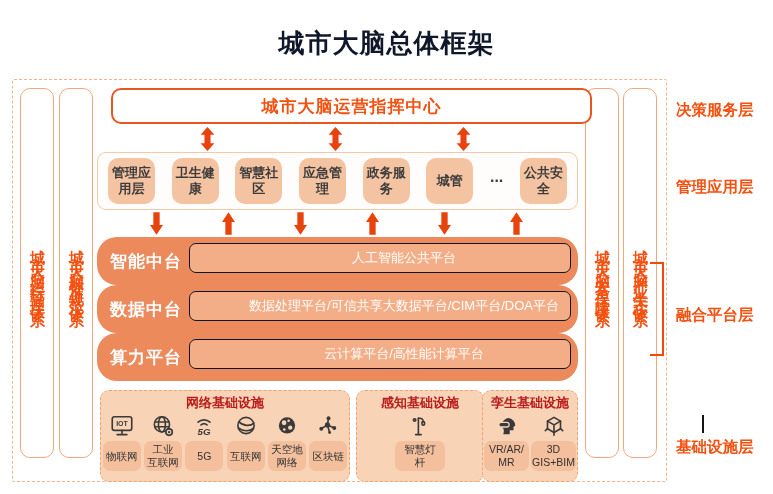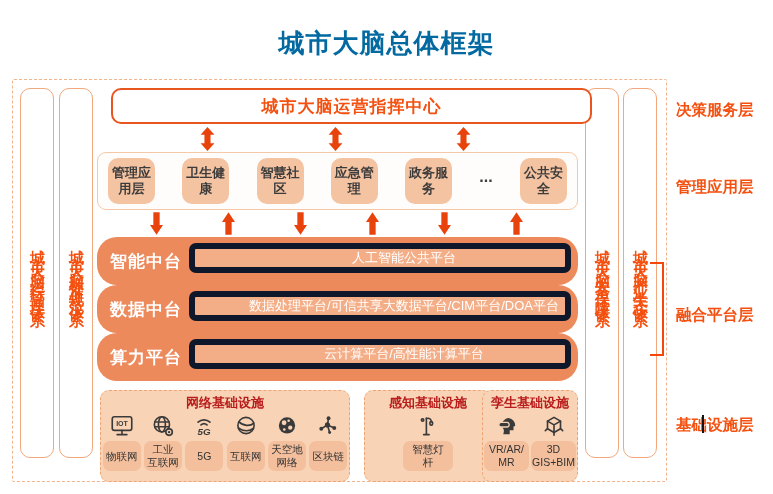--- a/index.html
+++ b/index.html
@@ -1,20 +1,20 @@
 <!DOCTYPE html>
 <html><head>
 <meta charset="utf-8">
 <style>
   html,body{margin:0;padding:0;background:#fff;}
   body{font-family:"Liberation Sans","DejaVu Sans",sans-serif;}
   .stage{position:relative;width:773px;height:494px;background:#fff;overflow:hidden;}
 
   .title{position:absolute;top:26px;left:0;width:100%;text-align:center;
-         font-size:26px;font-weight:bold;color:#0369a1;letter-spacing:1px;}
+         font-size:26px;font-weight:bold;color:#0f172a;letter-spacing:1px;}
 
   .frame{position:absolute;left:12px;top:79px;width:655px;height:403px;
          border:1px dashed #F2B48C;border-radius:2px;box-sizing:border-box;}
 
   .vbar{position:absolute;top:88px;width:34px;height:370px;border:1.5px solid #F2A87C;
         border-radius:10px;background:#fff;display:flex;align-items:center;justify-content:center;
         box-sizing:border-box;}
   .vbar span{writing-mode:vertical-rl;text-orientation:upright;font-weight:bold;
         font-size:15px;color:#F4500F;letter-spacing:7px;}
   .vb1{left:20px}.vb2{left:59px}.vb3{left:585px}.vb4{left:623px}
@@ -31,37 +31,37 @@
         justify-content:space-between;padding:0 10px;}
   .app{width:47px;height:46px;background:#F4C3A1;border-radius:10px;display:flex;align-items:center;
        justify-content:center;text-align:center;font-size:13px;font-weight:bold;color:#3C3C3C;line-height:1.25;}
   .ellipsis{font-size:16px;font-weight:bold;color:#3C3C3C;padding-bottom:8px;}
 
   .plat{position:absolute;left:97px;width:481px;height:48px;background:#EC8A5C;border-radius:20px;}
   .p1{top:237px}.p2{top:285px}.p3{top:333px}
   .plabel{position:absolute;left:13px;top:0;height:100%;display:flex;align-items:center;
           font-size:17px;font-weight:bold;color:#fff;letter-spacing:1px;}
   .pinner{position:absolute;left:92px;right:7px;top:6px;height:30px;background:#F4AE87;
-          border:6px solid #0f172a;border-radius:7px;display:flex;align-items:center;justify-content:center;
+          border:1px solid #0f172a;border-radius:7px;display:flex;align-items:center;justify-content:center;
           font-size:13px;color:#fff;box-sizing:border-box;padding-left:48px;}
 
   .panel{position:absolute;top:390px;height:92px;background:#F8D3B5;border:1.5px dashed #EFA473;
          border-radius:9px;box-sizing:border-box;padding-top:3px;}
-  .pn1{left:100px;width:250px}.pn2{left:364px;width:128px}.pn3{left:482px;width:96px}
+  .pn1{left:100px;width:250px}.pn2{left:356px;width:128px}.pn3{left:482px;width:96px}
   .phead{text-align:center;font-size:13px;font-weight:bold;color:#b91c1c;}
   .pitems{display:flex;justify-content:space-around;align-items:flex-start;margin-top:1px;}
   .pitem{display:flex;flex-direction:column;align-items:center;}
   .pitem svg{display:block;}
   .chip{margin-top:2px;background:#F3BF9D;border-radius:7px;min-height:30px;display:flex;
         align-items:center;justify-content:center;text-align:center;font-size:10.5px;color:#333;
         white-space:pre-line;line-height:1.2;padding:1px 2px;box-sizing:border-box;}
   .pn1 .chip{width:38px}.pn2 .chip{width:50px}.pn3 .chip{width:45px}
 
   .layer{position:absolute;left:676px;font-size:15.5px;font-weight:bold;color:#F4500F;text-align:center;}
-  .ly1{top:100px}.ly2{top:177px}.ly3{top:305px}.ly4{top:415px}
+  .ly1{top:100px}.ly2{top:177px}.ly3{top:305px}.ly4{top:437px}
 
   .bracket{position:absolute;left:650px;top:262px;width:12px;height:90px;
            border-top:2px solid #F3470C;border-right:2px solid #F3470C;border-bottom:2px solid #F3470C;}
   .cursor{position:absolute;left:702px;top:415px;width:2px;height:18px;background:#151515;}
 
   .icon{stroke:#3A3A3A;fill:none;stroke-width:1.5;stroke-linecap:round;stroke-linejoin:round;}
   .icon text{stroke:none;fill:#3A3A3A;font-family:"Liberation Sans","DejaVu Sans",sans-serif;}
 </style>
 </head>
 <body>
@@ -103,20 +103,21 @@
         <path d="M8 0 L15.5 8.5 H11.3 V17.5 H15.5 L8 26 L0.5 17.5 H4.7 V8.5 H0.5 Z" fill="#E8430D"></path>
       </svg>
   </div>
 
   <div class="apps">
     <div class="app">管理应用层</div>
     <div class="app">卫生健康</div>
     <div class="app">智慧社区</div>
     <div class="app">应急管理</div>
     <div class="app">政务服务</div>
+    <div class="app">城管</div>
     <div class="ellipsis">...</div>
     <div class="app">公共安全</div>
   </div>
 
   <div class="arrow" style="left:150px;top:212px">
     <svg width="13" height="23" viewBox="0 0 14 24">
         <path d="M3.6 0 H10.4 V13.5 H14 L7 24 L0 13.5 H3.6 Z" fill="#E8430D"></path>
       </svg>
   </div>
   <div class="arrow" style="left:222px;top:212px">

